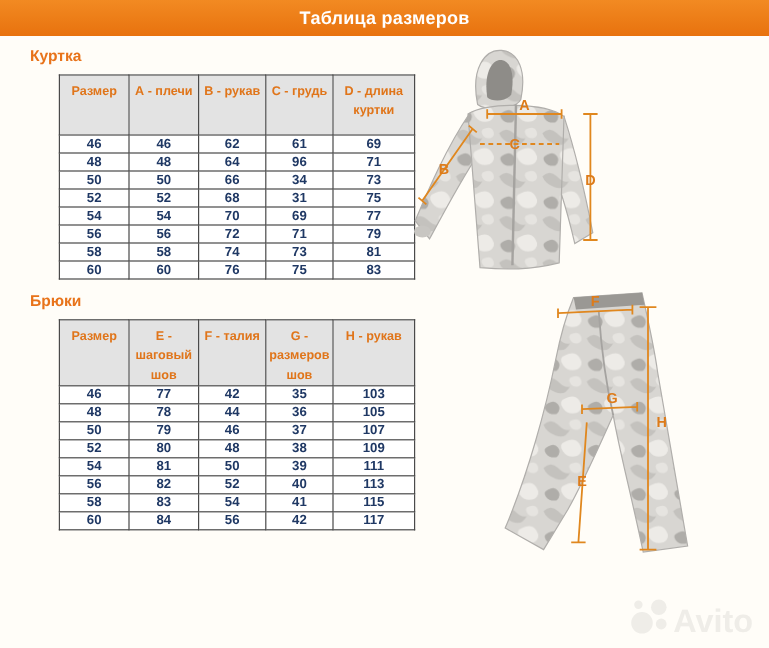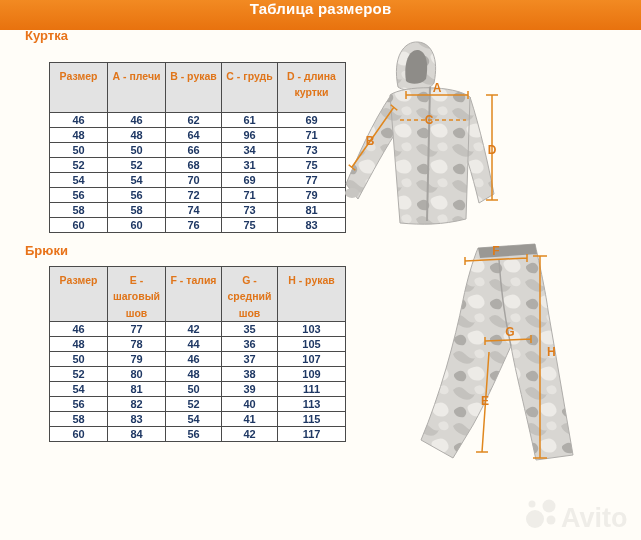--- a/index.html
+++ b/index.html
@@ -4,27 +4,27 @@
 <style>
   html,body{margin:0;padding:0;}
   body{
     width:641px;height:540px;position:relative;overflow:hidden;
     background:#FFFDF8;
     font-family:"Liberation Sans",sans-serif;
   }
   .titlebar{
     position:absolute;left:0;top:0;width:641px;height:30px;
     background:linear-gradient(180deg,#F28A22,#E8720E);
-    display:flex;align-items:flex-start;justify-content:center;
+    display:flex;align-items:center;justify-content:center;
   }
   .titlebar span{color:#FFFFFF;font-weight:bold;font-size:15px;letter-spacing:.2px;}
   .section-heading{
     position:absolute;left:25px;color:#E8731A;font-weight:bold;font-size:13px;
   }
-  #jacket-heading{top:28px;}
+  #jacket-heading{top:39px;}
   #pants-heading{top:243px;}
   table.size-table{
     position:absolute;left:25px;width:296px;border-collapse:collapse;table-layout:fixed;
     background:#FFFFFF;
     margin-left:24px;
   }
   #jacket-table{top:62px;}
   #pants-table{top:266px;}
   .size-table th,.size-table td{border:1px solid #4A4A4A;text-align:center;overflow:hidden;}
   .size-table th{
@@ -135,21 +135,21 @@
       <col style="width:58px">
       <col style="width:56px">
       <col style="width:56px">
       <col style="width:68px">
     </colgroup>
   <thead>
       <tr>
         <th>Размер</th>
         <th>Е - шаговый шов</th>
         <th>F - талия</th>
-        <th>G - средний шов</th>
+        <th>G - размеров шов</th>
         <th>Н - рукав</th>
       </tr>
     </thead>
   <tbody>
       <tr>
         <td>46</td>
         <td>77</td>
         <td>42</td>
         <td>35</td>
         <td>103</td>

